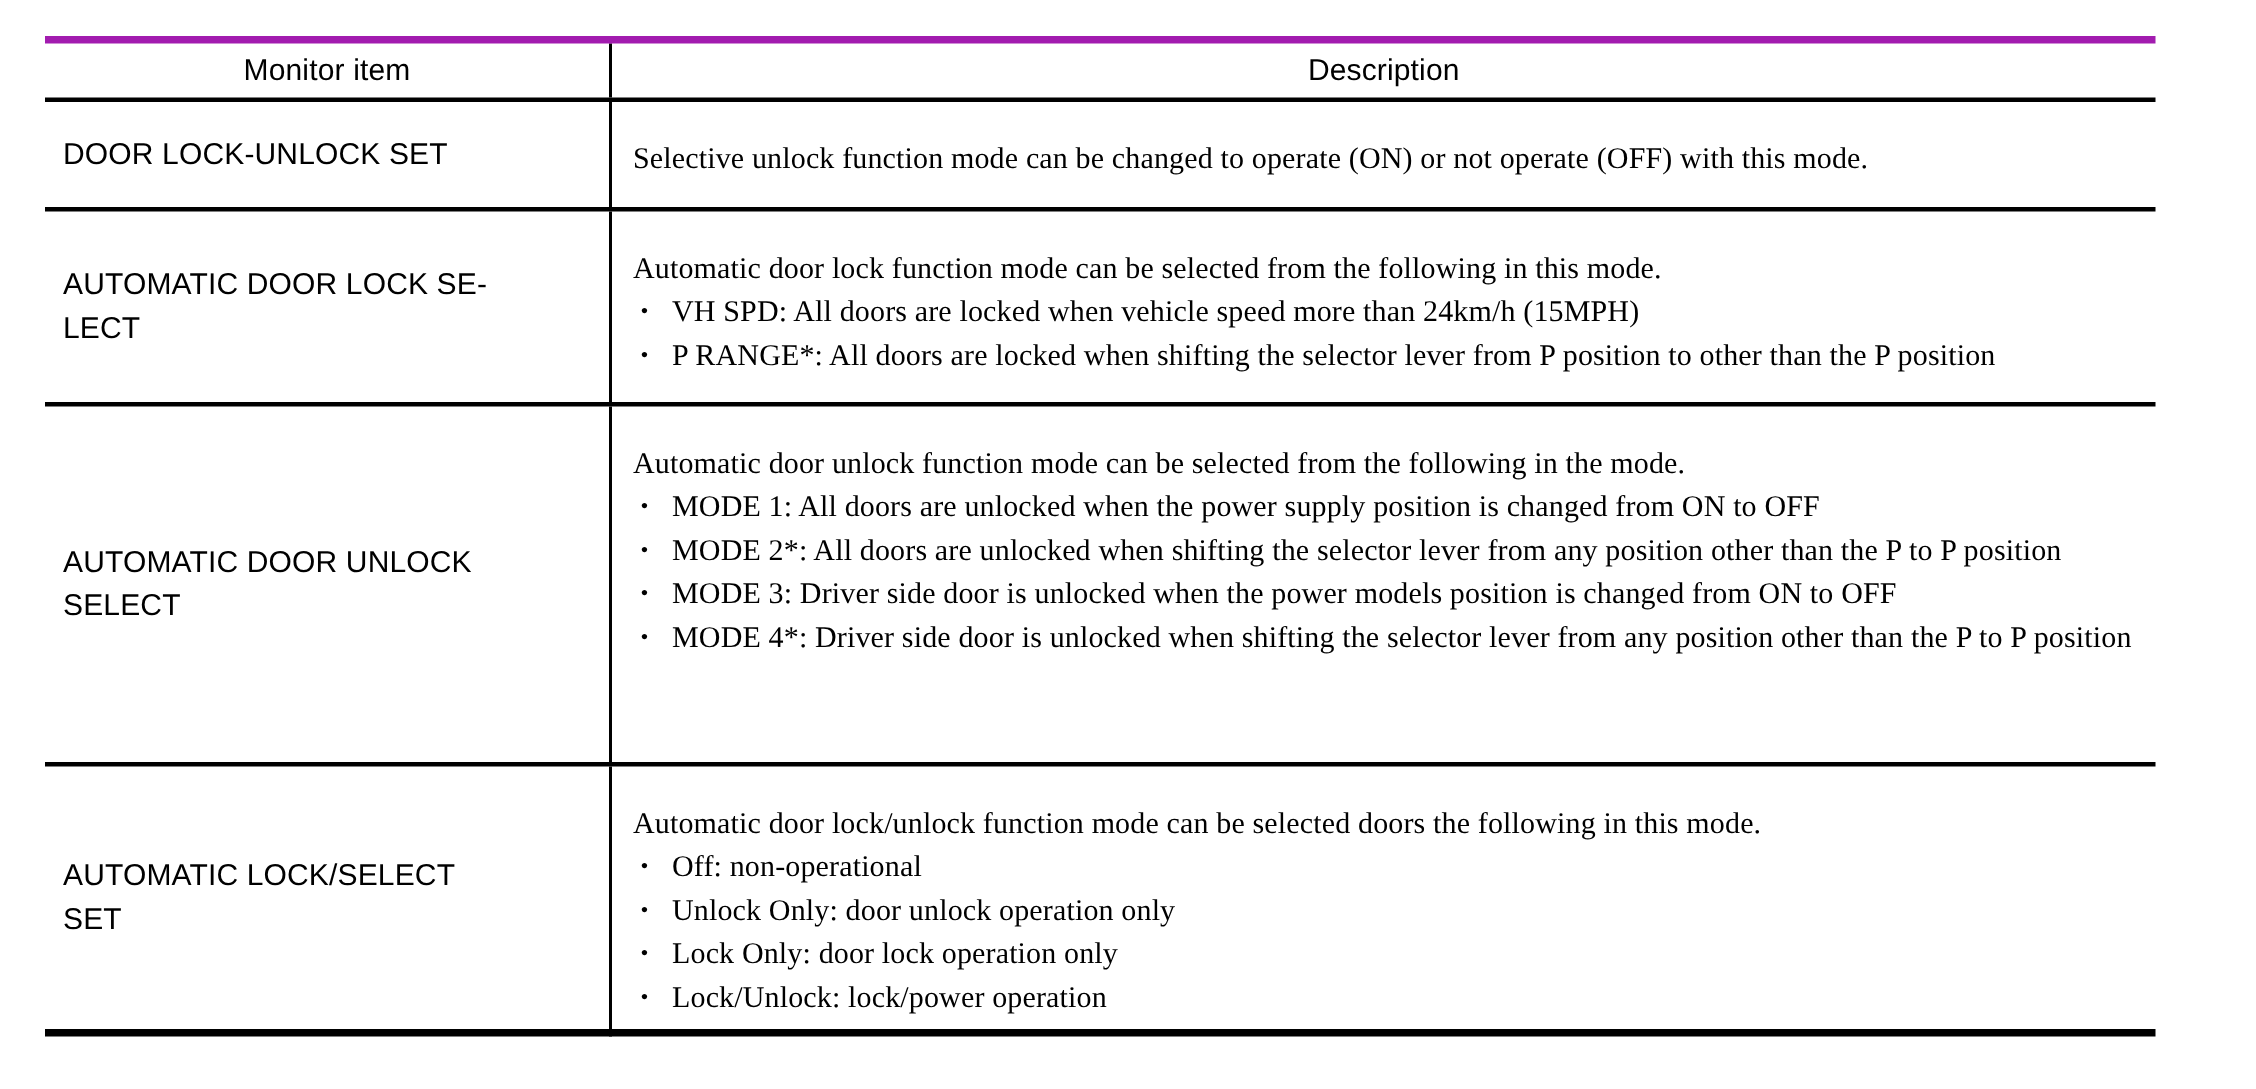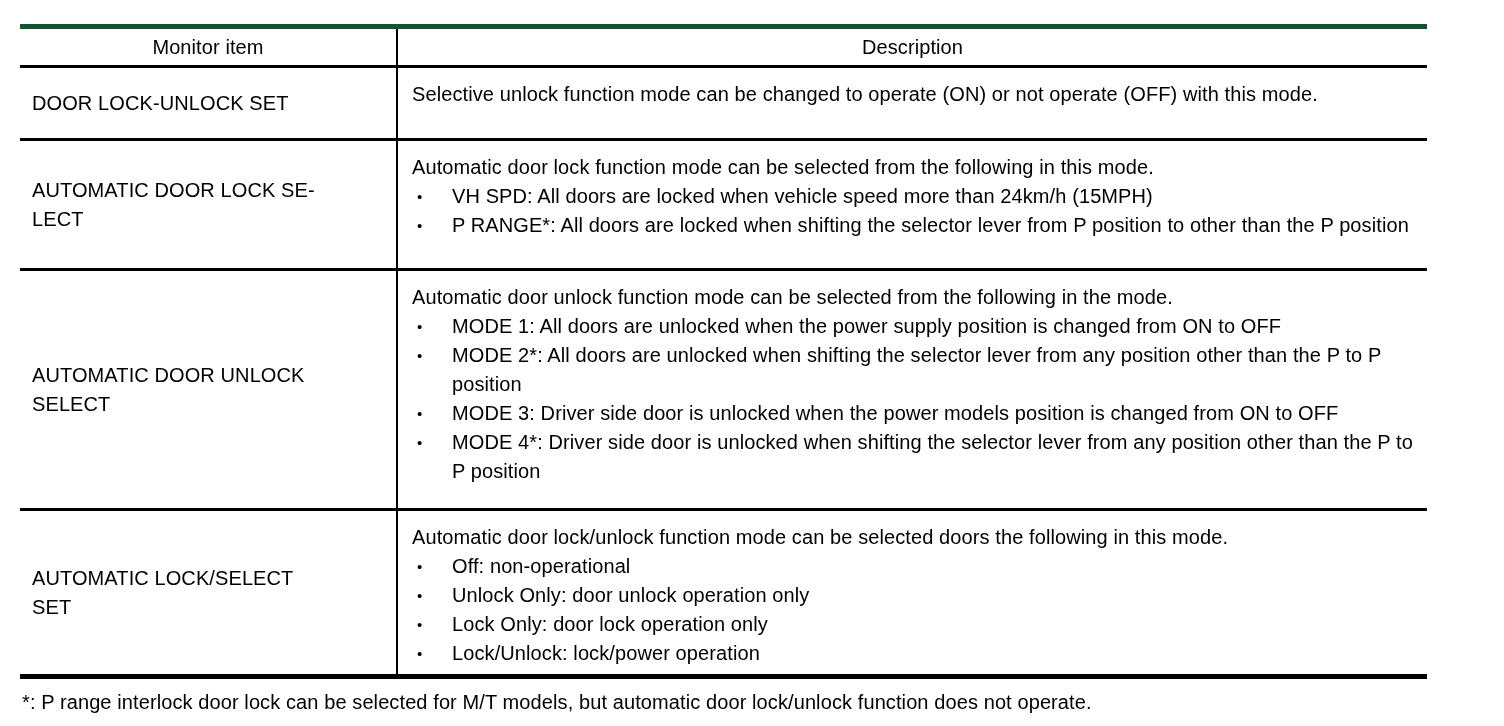--- a/index.html
+++ b/index.html
@@ -9,24 +9,24 @@
     font-family: "Liberation Sans", "DejaVu Sans", sans-serif;
     color: #000000;
     overflow: hidden;
   }
   .page {
     position: relative;
     width: 1504px; height: 726px;
   }
   table.monitor-table {
     position: absolute;
-    left: 20px; top: 24px;
+    left: 30px; top: 24px;
     width: 1407px;
     border-collapse: collapse;
-    border-top: 5px solid #14532d;
+    border-top: 5px solid #a21caf;
     border-bottom: 5px solid #000;
     table-layout: fixed;
   }
   td, th {
     font-size: 20px;
     line-height: 29px;
     font-weight: normal;
     letter-spacing: 0.1px;
   }
   th.col-item, td.col-item { width: 377px; }
@@ -40,39 +40,40 @@
   tbody td { border-top: 3px solid #000; }
   thead th.col-item, tbody td.col-item { border-right: 2px solid #000; }
   td.col-item {
     vertical-align: middle;
     padding-left: 12px;
     padding-right: 4px;
     white-space: pre-line;
   }
   td.col-desc {
     vertical-align: top;
-    padding: 12px 10px 6px 14px;
+    padding: 24px 10px 6px 14px;
+    font-family: Liberation Serif, serif;
   }
   tr.r1 td { height: 73px; }
   tr.r2 td { height: 130px; }
   tr.r3 td { height: 240px; }
   tr.r4 td { height: 153px; }
   .bullet {
     display: flex;
     align-items: flex-start;
   }
   .dot {
     width: 26px;
     flex-shrink: 0;
     font-size: 15px;
     line-height: 29px;
     text-align: left;
     padding-left: 5px;
   }
-  .bullet-text { flex: 1; margin-left: 14px; }
+  .bullet-text { flex: 1; }
   .footnote {
     position: absolute;
     left: 22px;
     top: 688px;
     font-size: 20px;
     line-height: 28px;
     letter-spacing: 0.1px;
     width: 1460px;
   }
 </style>
@@ -152,15 +153,14 @@
           </div>
           <div class="bullet">
             <span class="dot">•</span>
             <span class="bullet-text">Lock/Unlock: lock/power operation</span>
           </div>
         </td>
       </tr>
     </tbody>
   </table>
 
-  <div class="footnote">*: P range interlock door lock can be selected for M/T models, but automatic door lock/unlock function does not operate.</div>
 
 </div>
 
 </body></html>

